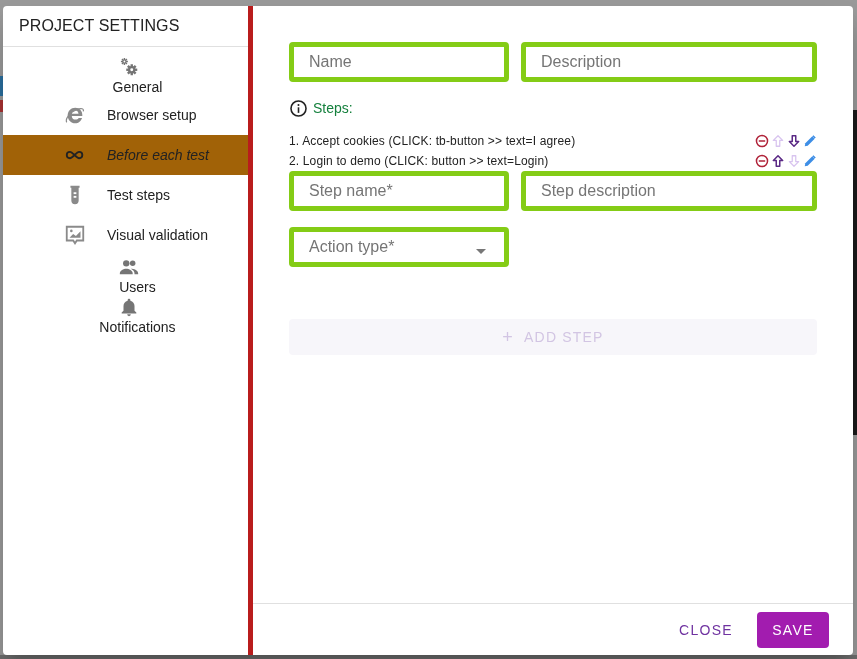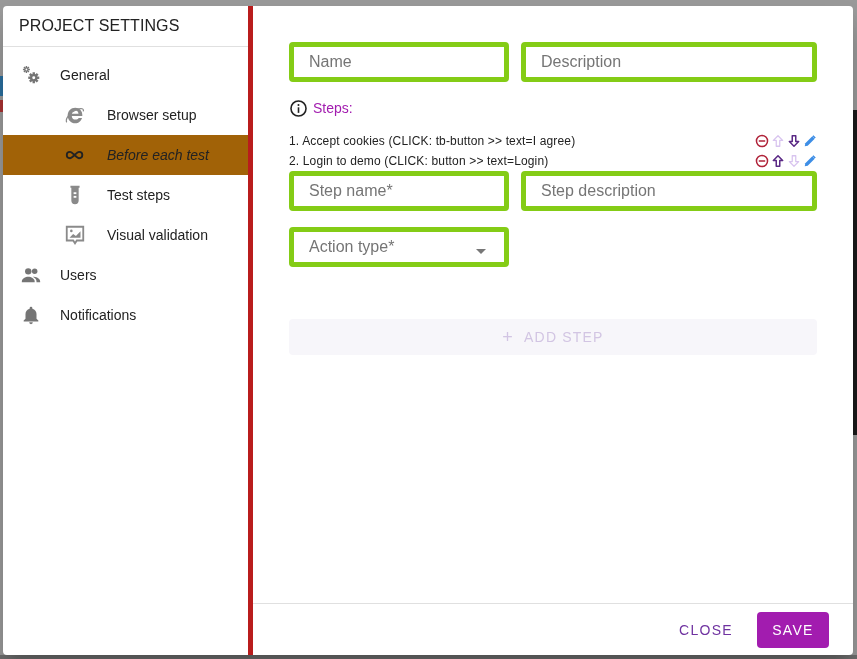--- a/index.html
+++ b/index.html
@@ -27,21 +27,21 @@
   }
   .sidebar-title {
     height: 41px; padding: 11px 0 0 16px; font-size: 16px; color: #222;
     border-bottom: 1px solid #e0e0e0; letter-spacing: 0.1px;
   }
   .nav { list-style: none; }
   .nav-item {
     height: 40px; display: flex; align-items: center; cursor: pointer;
     font-size: 14px; color: #222; position: relative;
   }
-  .nav-item.top { padding-left: 16px; }
+  .nav-item.top { padding-left: 24px; flex-direction: column; }
   .nav-item.sub { padding-left: 60px; }
   .nav-item.active { background: #a16207; font-style: italic; }
   .nav-item .ico { width: 24px; height: 24px; display: flex; align-items: center; justify-content: center; margin-right: 17px; flex: none; }
   .nav-item.sub .ico { margin-right: 20px; }
   .nav-item .chev { position: absolute; right: 18px; top: 12px; }
   .nav-first { margin-top: 8px; }
 
   .main { flex: 1; position: relative; }
   .content { position: absolute; left: 36px; top: 36px; width: 528px; }
   .row { display: flex; gap: 12px; }
@@ -50,21 +50,21 @@
     display: flex; align-items: center; padding-left: 15px; font-size: 16px;
     color: #757575; background: #fff; position: relative;
   }
   .field input {
     border: none; outline: none; font: inherit; color: #222; width: 100%; background: transparent;
   }
   .field input::placeholder { color: #757575; }
   .f-left { width: 220px; }
   .f-right { width: 296px; }
 
-  .steps-head { margin-top: 17px; display: flex; align-items: center; font-size: 14px; color: #a21caf; height: 18px; }
+  .steps-head { margin-top: 17px; display: flex; align-items: center; font-size: 14px; color: #15803d; height: 18px; }
   .steps-head .ico { margin-right: 5px; display: flex; }
   .steps-list { margin-top: 14px; list-style: none; }
   .step { height: 20px; display: flex; align-items: center; justify-content: space-between; font-size: 12px; color: #222; letter-spacing: 0.15px; }
   .step-actions { display: flex; gap: 1px; align-items: center; margin-right: 0; }
   .step-actions span { width: 15px; height: 15px; display: flex; align-items: center; justify-content: center; cursor: pointer; }
 
   .row2 { margin-top: 0; }
   .row3 { margin-top: 16px; }
   .select-arrow { position: absolute; right: 18px; top: 17px; width: 0; height: 0; border-left: 5px solid transparent; border-right: 5px solid transparent; border-top: 5px solid #777; }
 

